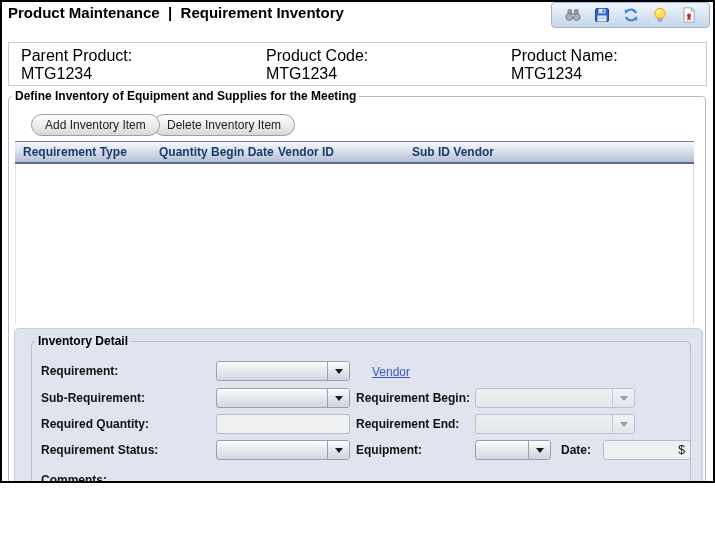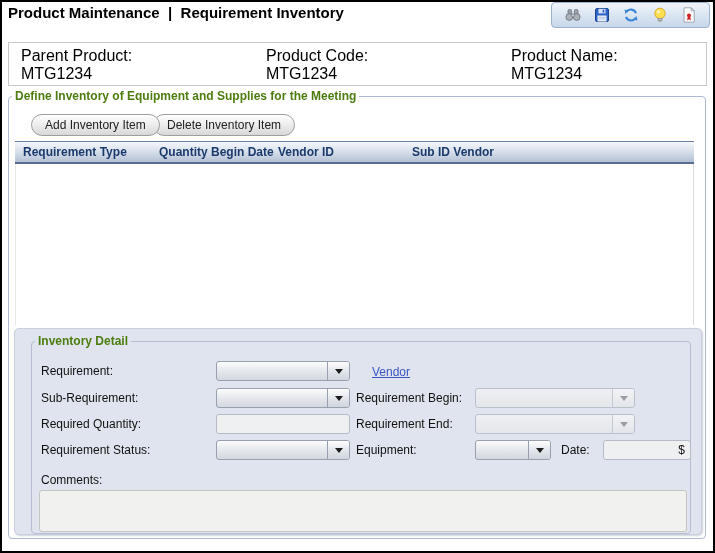--- a/index.html
+++ b/index.html
@@ -1,36 +1,36 @@
 <!DOCTYPE html>
 <html><head>
 <meta charset="utf-8">
 <style>
   html,body{margin:0;padding:0;background:#fff;font-family:"Liberation Sans","DejaVu Sans",sans-serif;}
-  .page{position:relative;width:715px;height:553px;background:#fff;overflow:hidden;}
+  .page{position:relative;width:715px;height:483px;background:#fff;overflow:hidden;}
   .frame{position:absolute;inset:0;border:2px solid #000;pointer-events:none;z-index:50;}
 
   
   .page-title{position:absolute;left:8px;top:4px;font-size:15px;font-weight:bold;color:#000;white-space:pre;}
 
   
   .toolbar{position:absolute;left:551px;top:2px;width:159px;height:26px;border:1px solid #9fb2cf;border-radius:4px;
     background:linear-gradient(180deg,#f0f5fb 0%,#d9e4f2 55%,#c7d6ea 100%);
     display:flex;align-items:center;justify-content:space-around;padding:0 6px;box-sizing:border-box;}
   .tb-icon{width:18px;height:18px;display:flex;align-items:center;justify-content:center;cursor:pointer;}
 
   
   .info-box{position:absolute;left:8px;top:42px;width:699px;height:44px;border:1px solid #c9c9c9;background:#fff;box-sizing:border-box;}
   .info-field{position:absolute;top:5px;font-size:16px;color:#000;}
   .info-field .lbl{display:block;line-height:16px;}
   .info-field .val{display:block;line-height:16px;margin-top:2px;}
 
   
   .fs{position:absolute;border:1px solid #aeb9d2;border-radius:4px;box-sizing:border-box;}
-  .fs-legend{position:absolute;top:-8px;left:3px;padding:0 3px;font-size:12px;font-weight:bold;color:#4d7c0f;line-height:15px;white-space:nowrap;}
+  .fs-legend{position:absolute;top:-8px;left:3px;padding:0 3px;font-size:12px;font-weight:bold;color:#000000;line-height:15px;white-space:nowrap;}
   .fs-main{left:8px;top:96px;width:698px;height:443px;background:#fff;}
   .fs-main>.fs-legend{background:#fff;}
 
   
   .pill-btn{position:absolute;top:17px;height:22px;line-height:20px;padding:0 13px;font-size:12px;color:#222;
     border:1px solid #9e9e9e;border-radius:11px;background:linear-gradient(180deg,#fefefe 0%,#ececec 50%,#d8d8d8 100%);
     box-shadow:inset 0 1px 0 #fff;cursor:pointer;white-space:nowrap;box-sizing:border-box;}
 
   
   .grid{position:absolute;left:6px;top:44px;width:679px;height:184px;box-sizing:border-box;}
@@ -38,21 +38,21 @@
     background:linear-gradient(180deg,#f5f8fb 0%,#d6deea 50%,#b3c0d4 100%);}
   .grid-header .col{position:absolute;top:0;line-height:20px;font-size:12px;font-weight:bold;color:#1b3a6c;white-space:nowrap;}
   .grid-body{height:161px;background:#fff;border-left:1px solid #e6e6e6;border-right:1px solid #dcdcdc;box-sizing:border-box;}
 
   
   .panel{position:absolute;left:5px;top:231px;width:688px;height:207px;background:#dfe4ee;border:1px solid #c7cede;border-radius:5px;
     box-shadow:1px 1px 2px rgba(110,120,145,.35);box-sizing:border-box;}
   .fs-detail{left:16px;top:12px;width:660px;height:193px;border-color:#b5bed2;background:transparent;}
   .fs-detail>.fs-legend{background:#dfe4ee;}
 
-  .flabel{position:absolute;font-size:12px;color:#111;line-height:16px;white-space:nowrap;}
+  .flabel{position:absolute;font-size:12px;color:#111;line-height:16px;white-space:nowrap;font-weight:bold;}
   .link{position:absolute;font-size:12px;color:#3b55c4;text-decoration:underline;line-height:16px;cursor:pointer;}
 
   
   .dd{position:absolute;height:20px;display:flex;border:1px solid #98a0ad;border-radius:3px;box-sizing:border-box;
     background:linear-gradient(180deg,#fbfcfd 0%,#e7eaee 45%,#d3d8df 100%);cursor:pointer;}
   .dd-value{flex:1;font-size:12px;line-height:18px;padding:0 4px;overflow:hidden;white-space:nowrap;}
   .dd-btn{width:21px;border-left:1px solid #98a0ad;border-radius:0 2px 2px 0;display:flex;align-items:center;justify-content:center;
     background:linear-gradient(180deg,#fdfdfe 0%,#e3e7ec 50%,#cfd5dd 100%);}
   .dd-arrow{width:0;height:0;border-left:4px solid transparent;border-right:4px solid transparent;border-top:5px solid #1c1c1c;}
   .dd.disabled{background:linear-gradient(180deg,#edeff2,#e4e7eb);border-color:#bac1cb;}

